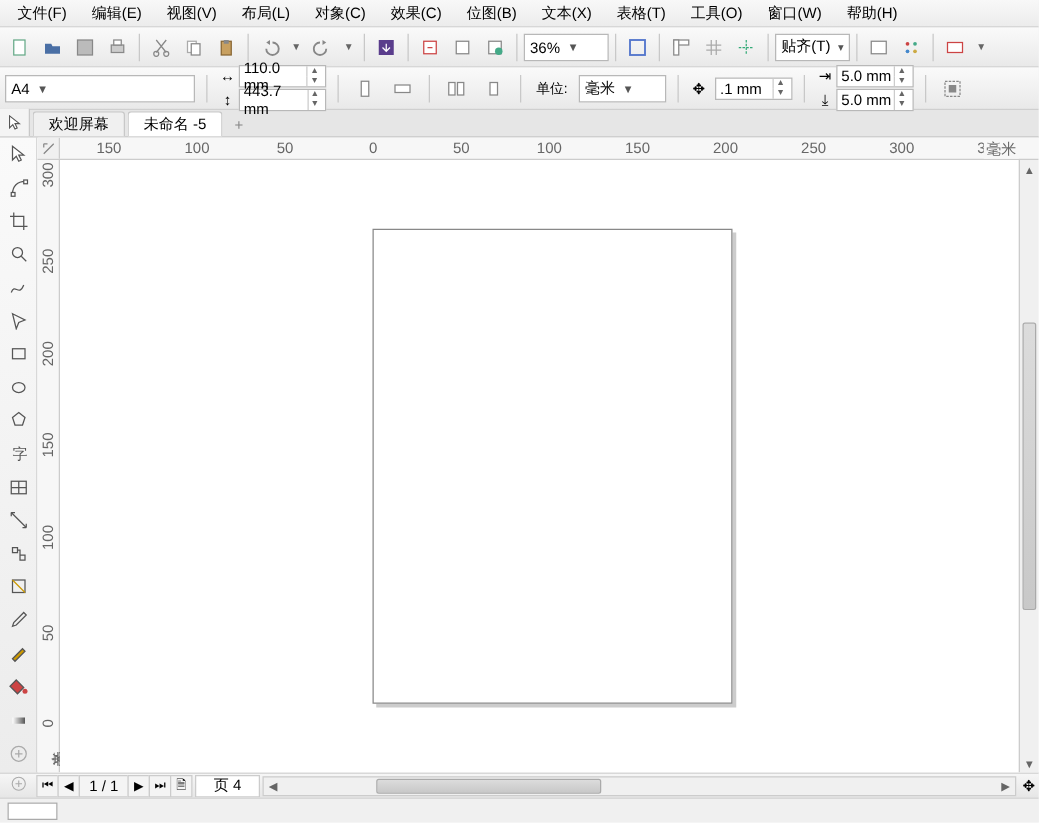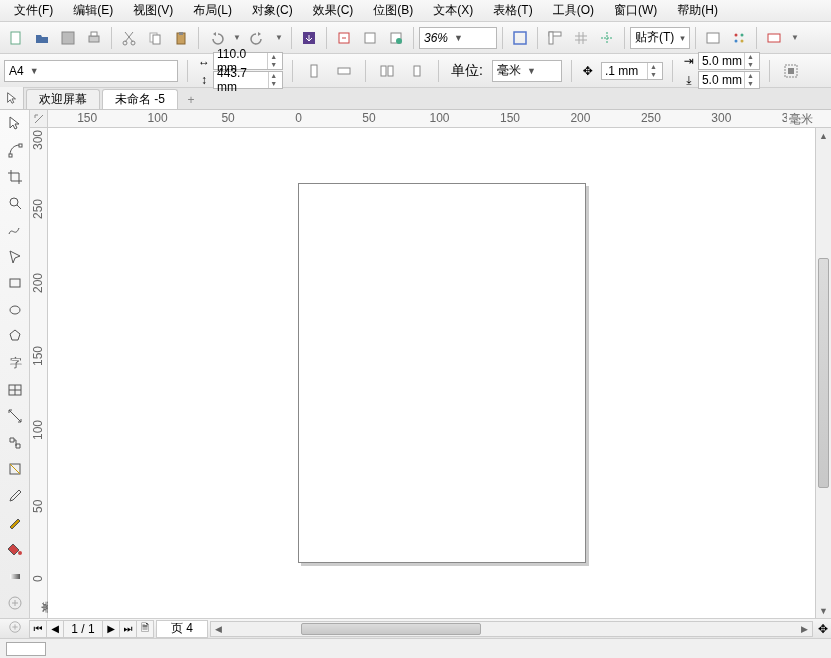--- a/index.html
+++ b/index.html
@@ -12,21 +12,21 @@
 
 .toolbar { height: 32px; background: linear-gradient(#fafafa,#e9e9e9); border-bottom: 1px solid #cfcfcf; display: flex; align-items: center; padding: 0 4px; gap: 2px; }
 .tbtn { width: 24px; height: 24px; display: flex; align-items: center; justify-content: center; border: 1px solid transparent; border-radius: 2px; cursor: default; }
 .tbtn svg { width: 16px; height: 16px; }
 .sep { width: 1px; height: 22px; background: #c8c8c8; margin: 0 3px; }
 .combo { height: 22px; border: 1px solid #b8b8b8; background: #fff; display: flex; align-items: center; padding: 0 4px; font-size: 11px; }
 .combo .arrow { margin-left: 6px; font-size: 9px; color: #555; }
 .spin { width: 70px; height: 18px; border: 1px solid #b8b8b8; background: #fff; display: flex; align-items: center; padding: 0 3px; font-size: 11px; position: relative; }
 .spin-btns { width: 12px; display: flex; flex-direction: column; margin-left: auto; }
 .spin-btns div { height: 8px; font-size: 7px; line-height: 7px; text-align: center; border-left: 1px solid #ccc; color: #666; }
-.lbl { font-size: 14px; padding: 0 3px; }
+.lbl { font-size: 11px; padding: 0 3px; }
 .propgrp { display: flex; flex-direction: column; gap: 1px; }
 .propgrp .row { display: flex; align-items: center; gap: 2px; }
 .small-ico { width: 14px; height: 14px; display:inline-flex; align-items:center; justify-content:center; }
 
 
 .doctabs { height: 22px; background: #e6e6e6; border-bottom: 1px solid #c8c8c8; display: flex; align-items: flex-end; }
 .tooltab { width: 24px; height: 22px; display:flex; align-items:center; justify-content:center; border-right:1px solid #c8c8c8; background:#f4f4f4; }
 .dtab { height: 20px; padding: 0 12px; display: flex; align-items: center; border: 1px solid #c8c8c8; border-bottom: none; background: #f0f0f0; margin-left: 2px; border-radius: 3px 3px 0 0; font-size: 11px; }
 .dtab.active { background: #fff; }
 .addtab { width: 18px; height: 18px; margin-left: 4px; display:flex; align-items:center; justify-content:center; color:#888; }
@@ -160,21 +160,21 @@
         <rect x="3" y="3" width="10" height="10" fill="#fff" stroke="#888"></rect>
       </svg>
     </div>
   <div class="tbtn">
       <svg viewBox="0 0 16 16">
         <rect x="3" y="3" width="10" height="10" fill="#fff" stroke="#888"></rect>
         <circle cx="11" cy="11" r="3" fill="#4a8"></circle>
       </svg>
     </div>
   <div class="sep"></div>
-  <div class="combo" style="width:78px;font-style:italic;">
+  <div class="combo" style="width:68px;">
       <span>36%</span>
       <span class="arrow">▼</span>
     </div>
   <div class="sep"></div>
   <div class="tbtn">
       <svg viewBox="0 0 16 16">
         <rect x="2" y="2" width="12" height="12" fill="none" stroke="#5577cc" stroke-width="1.5"></rect>
       </svg>
     </div>
   <div class="sep"></div>
@@ -216,21 +216,21 @@
   <div class="sep"></div>
   <div class="tbtn">
       <svg viewBox="0 0 16 16">
         <rect x="2" y="4" width="12" height="8" fill="#fff" stroke="#c44"></rect>
       </svg>
     </div>
   <span class="small-ico" style="font-size:8px;color:#666;">▼</span>
 </div>
 
 <div class="propbar">
-  <div class="combo" style="width:174px;">
+  <div class="combo" style="width:152px;">
       <span>A4</span>
       <span class="arrow">▼</span>
     </div>
   <div class="sep"></div>
   <div class="propgrp">
     <div class="row">
         <span class="small-ico">↔</span>
         <div class="spin">
           <span>110.0 mm</span>
           <div class="spin-btns">

